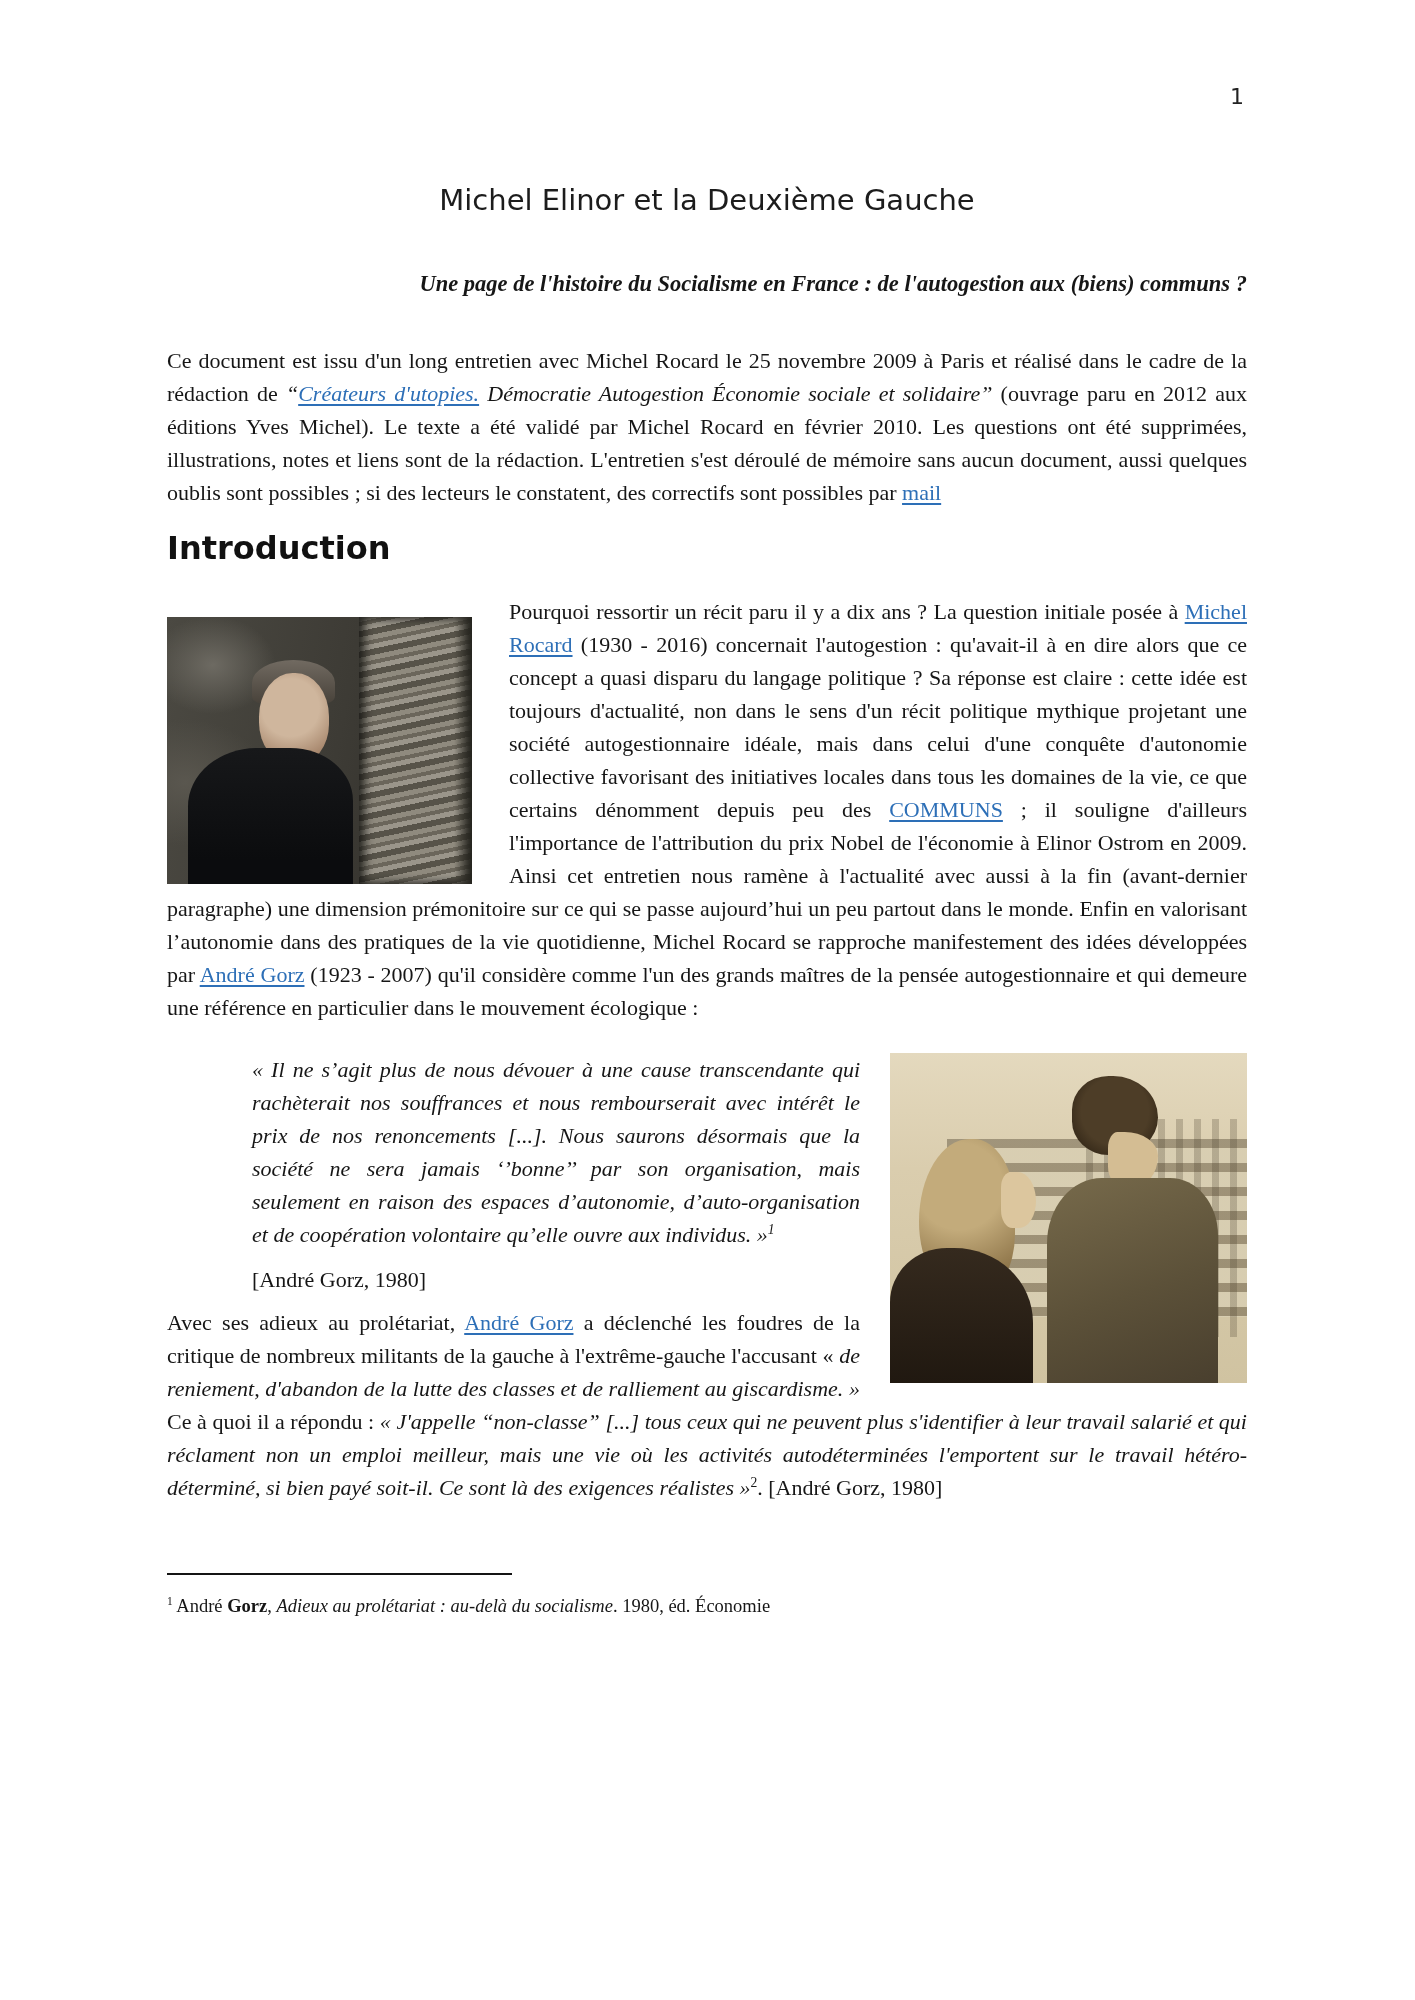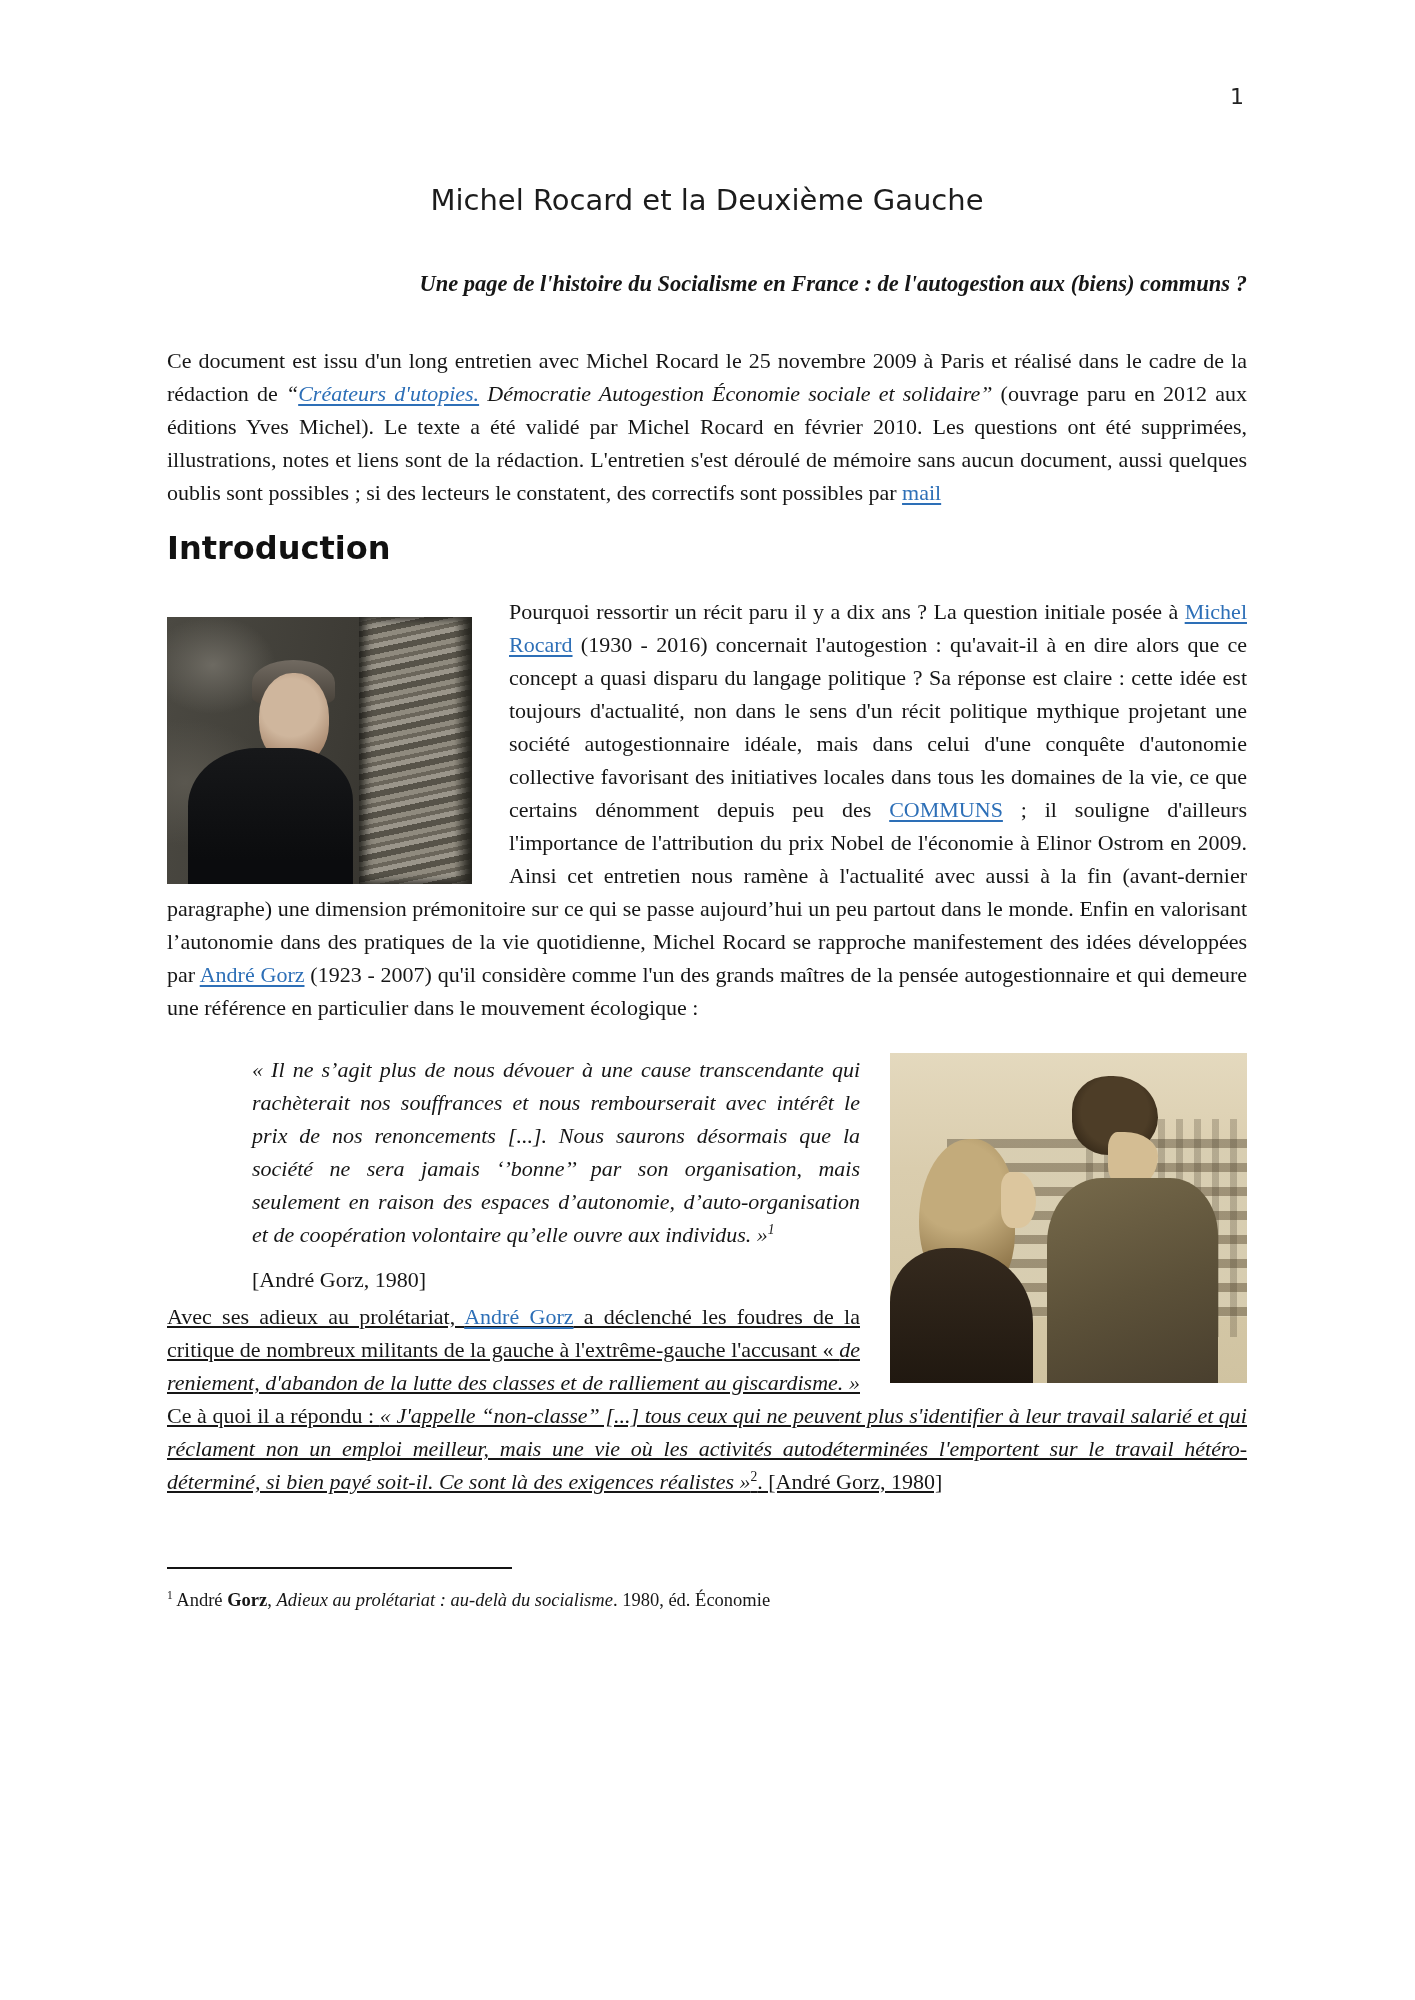--- a/index.html
+++ b/index.html
@@ -168,40 +168,40 @@
   p.quote{
     margin:29px 0 0 85px;
     font-size:22px;line-height:33px;
     font-style:italic;
     text-align:justify;
   }
   p.quote-attr{
     margin:12px 0 0 85px;
     font-size:22px;line-height:33px;
   }
-  .p-after{margin-top:4px;text-decoration:underline;}
+  .p-after{margin-top:10px;}
 
   .footnotes{margin-top:69px;font-size:18.5px;line-height:32px;}
   .footnote-separator{
     width:345px;height:0;
     border-top:2px solid #141414;
   }
   .footnotes p{text-align:justify;}
   .footnotes .fn1{margin-top:15px;}
 </style>
 </head>
 <body>
 
 <div class="page">
 
   <div class="page-number">1</div>
 
   <div class="content">
 
-    <h1 class="doc-title">Michel Rocard et la Deuxième Gauche</h1>
+    <h1 class="doc-title">Michel Elinor et la Deuxième Gauche</h1>
 
     <h2 class="doc-subtitle">Une page de l'histoire du Socialisme en France : de l'autogestion aux (biens) communs ?</h2>
 
     <p class="body-text p1"><span>Ce document est issu d'un long entretien avec Michel Rocard le 25 novembre 2009 à Paris et réalisé dans le cadre de la rédaction de </span><span class="i">“</span><a href="#" class="i">Créateurs d'utopies.</a><span class="i"> Démocratie Autogestion Économie sociale et solidaire”</span><span> (ouvrage paru en 2012 aux éditions Yves Michel). Le texte a été validé par Michel Rocard en février 2010. Les questions ont été supprimées, illustrations, notes et liens sont de la rédaction. L'entretien s'est déroulé de mémoire sans aucun document, aussi quelques oublis sont possibles ; si des lecteurs le constatent, des correctifs sont possibles par </span><a href="#">mail</a></p>
 
     <h2 class="intro-heading">Introduction</h2>
 
     <p class="body-text p-intro">
       <span class="photo-rocard" style="display:block;">
         <span class="trunk" style="display:block;"></span>

